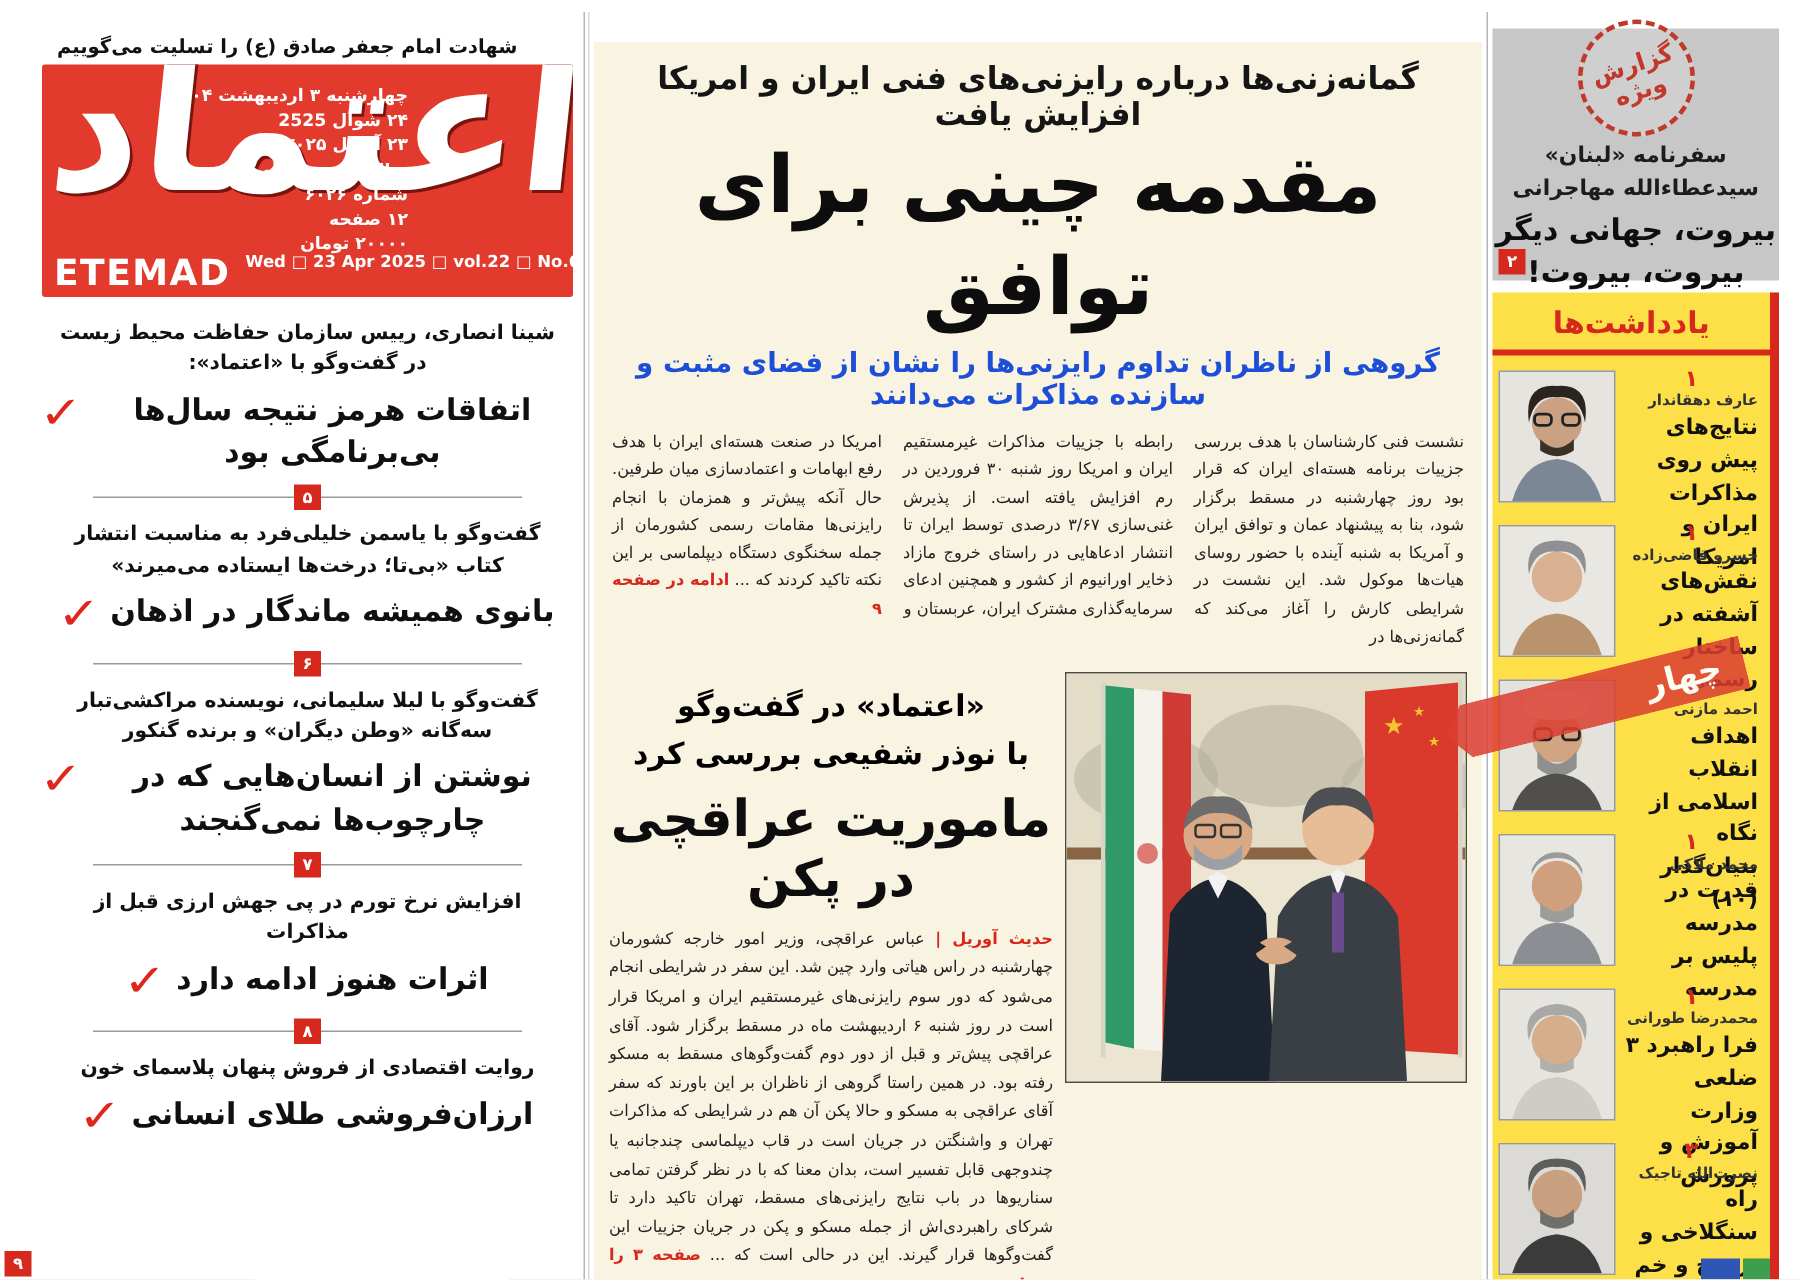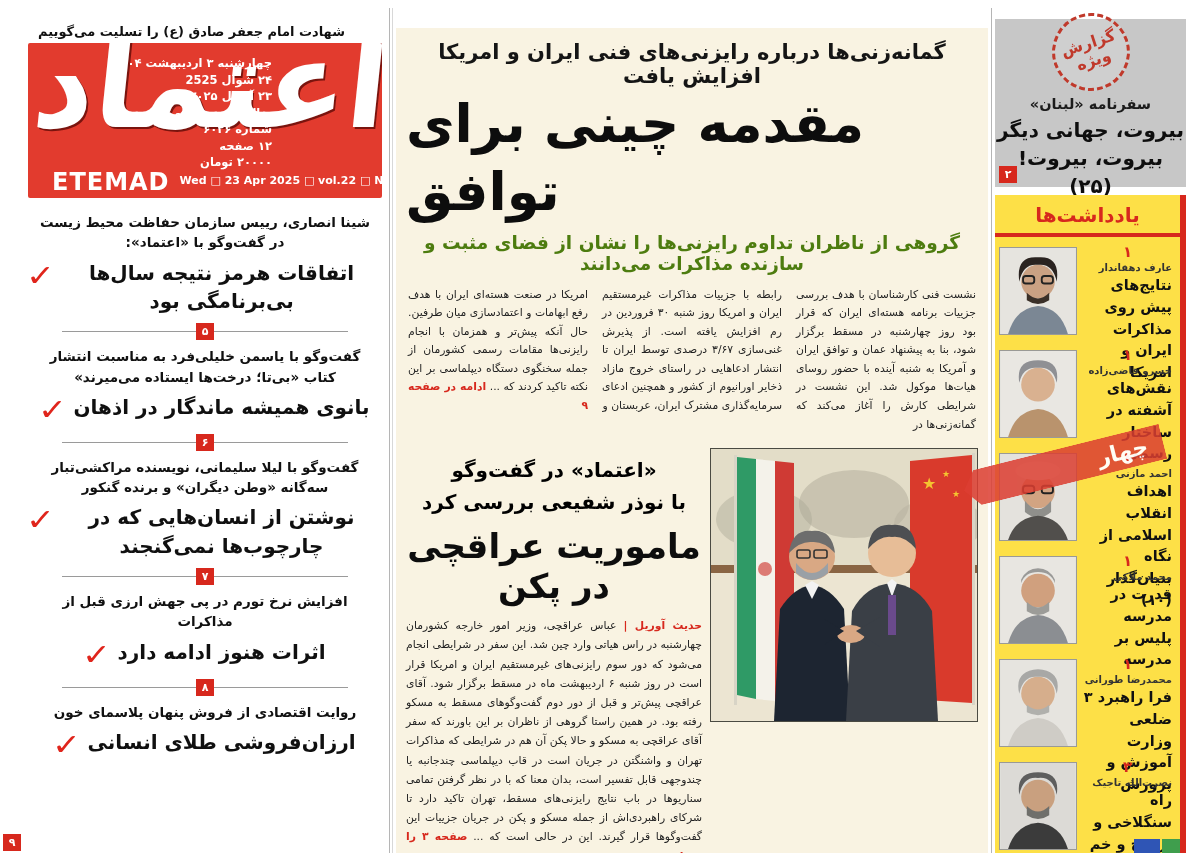--- a/index.html
+++ b/index.html
@@ -12,22 +12,22 @@
 
   
   .left-col { position:absolute; left:0; top:0; width:388px; height:853px; padding:0 6px 0 28px; direction:rtl; }
   .condolence { font-size:13px; font-weight:bold; color:#111; text-align:left; padding:24px 4px 4px 10px; direction:rtl; }
   .masthead { position:relative; height:155px; background:#e23b2e; border-radius:2px; overflow:hidden; color:#fff; }
   .logo-fa { position:absolute; top:-28px; left:8px; right:-6px; text-align:center; font-size:118px; font-weight:bold;
              color:#fff; transform:skewX(-6deg) scaleY(1.04); text-shadow:2px 2px 0 #7a140e; letter-spacing:-6px; }
   .date-lines { position:absolute; top:12px; right:110px; width:160px; direction:rtl; text-align:right;
                 font-size:11.5px; font-weight:bold; line-height:16.5px; z-index:3; }
   .date-lines div { white-space:nowrap; }
-  .mast-bottom { position:absolute; left:0; right:0; bottom:2px; display:flex; direction:ltr; align-items:center;
-                 gap:10px; padding:0 24px; z-index:3; }
+  .mast-bottom { position:absolute; left:0; right:0; bottom:2px; display:flex; direction:ltr; align-items:flex-start;
+                 gap:10px; padding:0 8px; z-index:3; }
   .logo-en { font-size:24px; font-weight:bold; letter-spacing:1px; }
   .en-line { font-size:11px; font-weight:bold; padding-bottom:4px; white-space:nowrap; }
 
   .story { margin-top:14px; }
   .kicker { font-size:13.5px; font-weight:bold; color:#111; text-align:center; line-height:1.5; padding:0 6px; }
   .story-hl { display:flex; direction:ltr; justify-content:center; align-items:flex-start; gap:8px; margin-top:6px; }
   .check { color:#e0251c; font-size:30px; font-weight:bold; line-height:1.1; transform:scaleX(1.15); }
   .hl-text { direction:rtl; text-align:center; font-size:20px; font-weight:bold; color:#101010; line-height:1.42; }
   .divider { position:relative; border-top:1px solid #9a9a9a; margin:16px 34px 2px 34px; }
   .sq { background:#d7281d; color:#fff; font-size:11px; font-weight:bold; width:18px; height:17px;
@@ -37,22 +37,22 @@
 
   
   .vsep { position:absolute; top:8px; bottom:0; width:0; border-left:1px solid #b5b5b5; }
   .v1a { left:389px; } .v1b { left:392px; border-left-color:#d8d8d8; }
   .v2  { left:991px; }
 
   
   .center-col { position:absolute; left:396px; top:0; width:592px; height:853px; }
   .center-bg { margin-top:28px; background:#f9f3e2; height:825px; padding:8px 10px 0 10px; direction:rtl; }
   .lead-kicker { text-align:center; font-size:21px; font-weight:bold; color:#151515; margin-top:4px; }
-  .lead-headline { text-align:left; font-size:53px; font-weight:bold; color:#0d0d0d; line-height:1.28; margin-top:2px; }
-  .lead-deck { text-align:center; font-size:18.5px; font-weight:bold; color:#4d7c0f; margin-top:6px; }
+  .lead-headline { text-align:center; font-size:53px; font-weight:bold; color:#0d0d0d; line-height:1.28; margin-top:2px; }
+  .lead-deck { text-align:center; font-size:18.5px; font-weight:bold; color:#1d4ed8; margin-top:6px; }
   .lead-body { display:flex; direction:rtl; gap:14px; margin-top:12px; padding:0 2px; }
   .lead-body .col { flex:1; font-size:10.8px; line-height:1.72; text-align:justify; color:#222; }
   .continue { color:#d7281d; font-weight:bold; }
 
   .mid-row { display:flex; direction:ltr; gap:8px; margin-top:14px; }
   .araghchi-text { width:296px; direction:rtl; }
   .a-kicker { text-align:center; font-size:20px; font-weight:bold; line-height:1.6; margin-top:6px; }
   .a-headline { text-align:center; font-size:34px; font-weight:bold; color:#0d0d0d; margin-top:8px; }
   .a-body { font-size:10.8px; line-height:1.78; text-align:justify; color:#222; margin-top:10px; }
   .byline { color:#d7281d; font-weight:bold; }
@@ -244,20 +244,21 @@
   </main>
 
   <div class="vsep v2"></div>
 
   <aside class="right-col">
 
     <div class="promo">
       <div class="stamp">گزارش
 ویژه</div>
       <div class="promo-line">سفرنامه «لبنان»</div>
+      <div class="promo-line">سیدعطاءالله مهاجرانی</div>
       <div class="promo-title">
         <div>بیروت، جهانی دیگر</div>
         <div>بیروت، بیروت! (۲۵)</div>
       </div>
       <span class="sq">۲</span>
     </div>
 
     <div class="notes">
       <div class="notes-header">یادداشت‌ها</div>
       <div class="notes-rule"></div>

